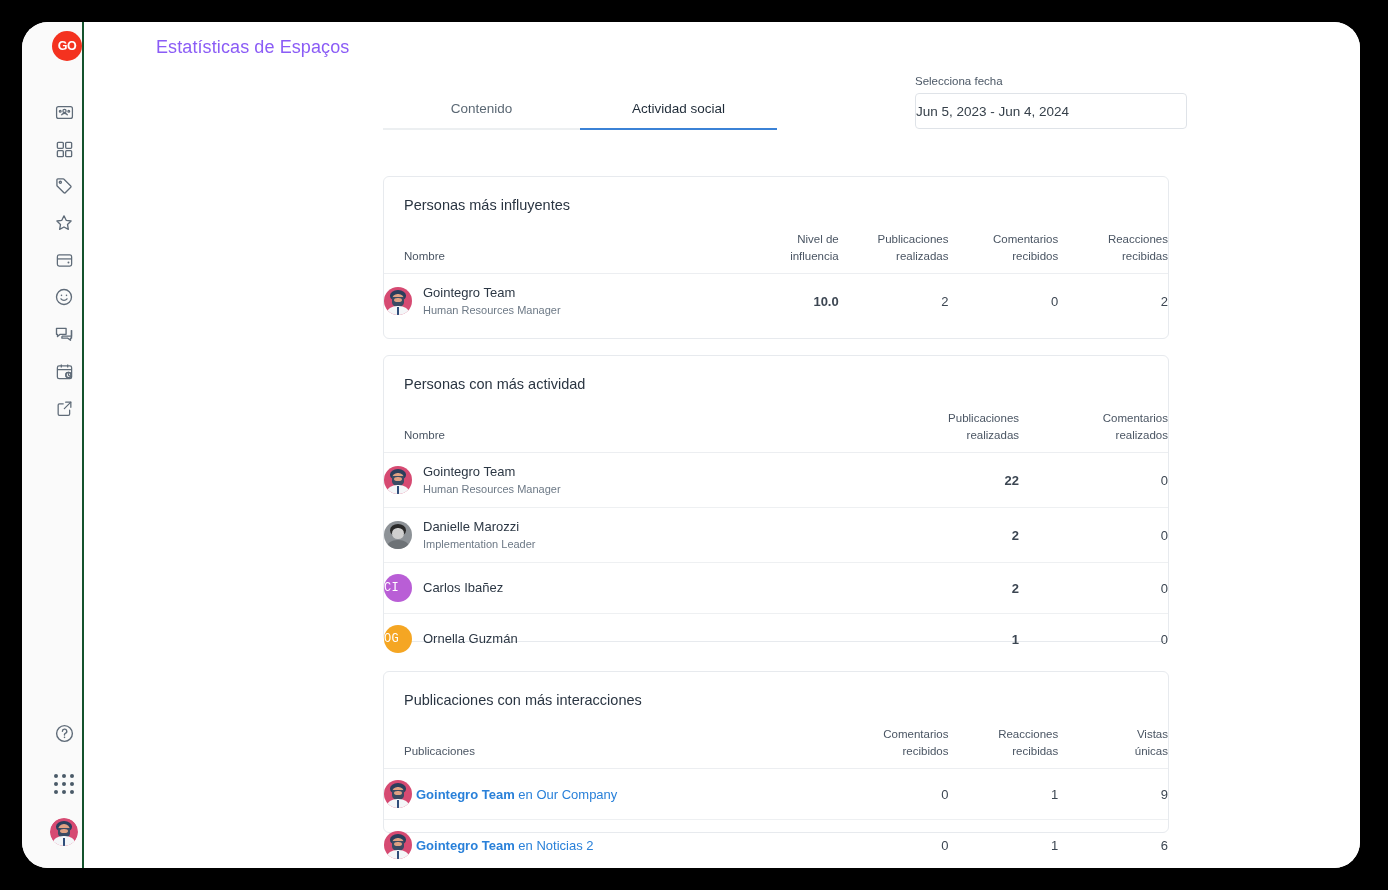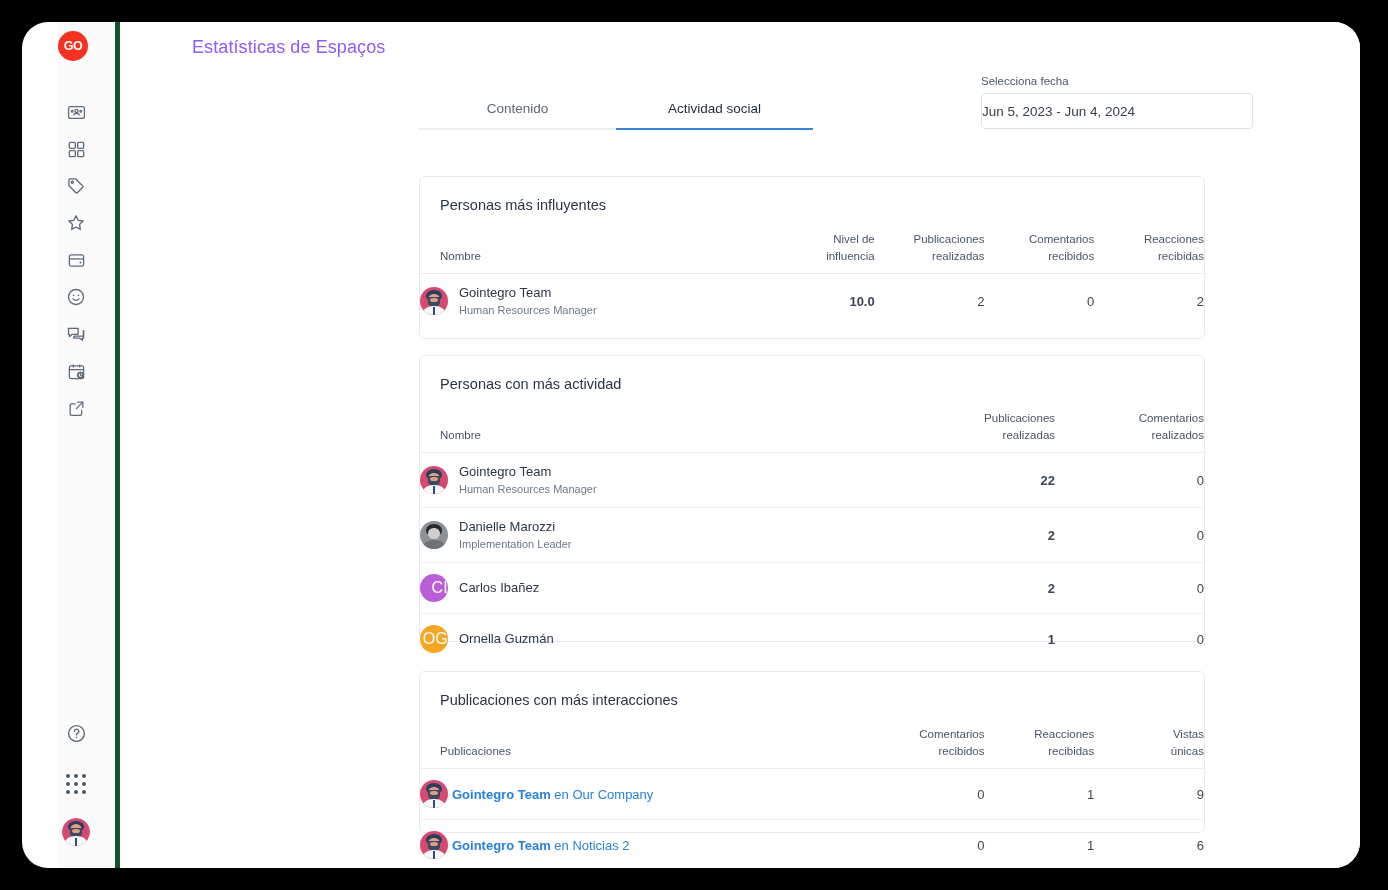--- a/index.html
+++ b/index.html
@@ -19,27 +19,26 @@
     border-radius: 26px;
     overflow: hidden;
     display: flex;
   }
 
   
   .rail {
     width: 62px;
     flex: 0 0 62px;
     background: #fafafa;
-    border-right: 5px solid #14532d;
+    border-right: 2px solid #14532d;
     display: flex;
     flex-direction: column;
-    align-items: flex-start;
+    align-items: flex-end;
     padding-top: 9px;
     position: relative;
-    margin-left: 36px;
   }
   .logo {
     width: 30px; height: 30px;
     border-radius: 50%;
     background: #f4321f;
     color: #fff;
     font-size: 12.5px;
     font-weight: bold;
     letter-spacing: -0.4px;
     display: flex; align-items: center; justify-content: center;
@@ -87,25 +86,26 @@
   .av .chin { position:absolute; left:36%; top:38%; width:28%; height:16%; border-radius:50%; background:#e0a183; }
   .av .body { position:absolute; left:10%; top:66%; width:80%; height:50%; border-radius:46% 46% 0 0; background:#f4f6f8; }
   .av .tie  { position:absolute; left:45%; top:70%; width:10%; height:30%; background:#2f4d7a; }
   .av.gray { background:#8d9297; }
   .av.gray .hair { background:#2a2a2a; left:20%; top:8%; width:60%; height:46%; }
   .av.gray .face { background:#cfcfcf; }
   .av.gray .body { background:#6d7276; }
 
   .av-initials {
     border-radius: 50%;
-    display: flex; align-items: center; justify-content: flex-end;
+    display: flex; align-items: center; justify-content: flex-start;
     color: #ffffff;
-    font-size: 16px;
+    font-size: 12px;
     letter-spacing: 0.2px;
     flex: none;
+    font-family: Liberation Mono, monospace;
   }
 
   
   .main {
     flex: 1 1 auto;
     position: relative;
     background: #ffffff;
     overflow: hidden;
   }
   .page-title {
@@ -131,21 +131,21 @@
     color: #5b6874;
     border-bottom: 2px solid #eceff1;
     cursor: pointer;
   }
   .tab.active {
     color: #1f2b38;
     border-bottom-color: #3b82d6;
   }
 
   
-  .datepick { position: absolute; left: 861px; top: 53px; width: 272px; }
+  .datepick { position: absolute; left: 831px; top: 53px; width: 272px; }
   .datepick-label { font-size: 11.5px; color: #4c5866; margin-bottom: 6px; }
   .datepick-input {
     width: 272px; height: 36px;
     border: 1px solid #dfe3e8;
     border-radius: 4px;
     display: flex; align-items: center;
     font-size: 13.5px;
     color: #36404a;
     background: #fff;
     cursor: pointer;

